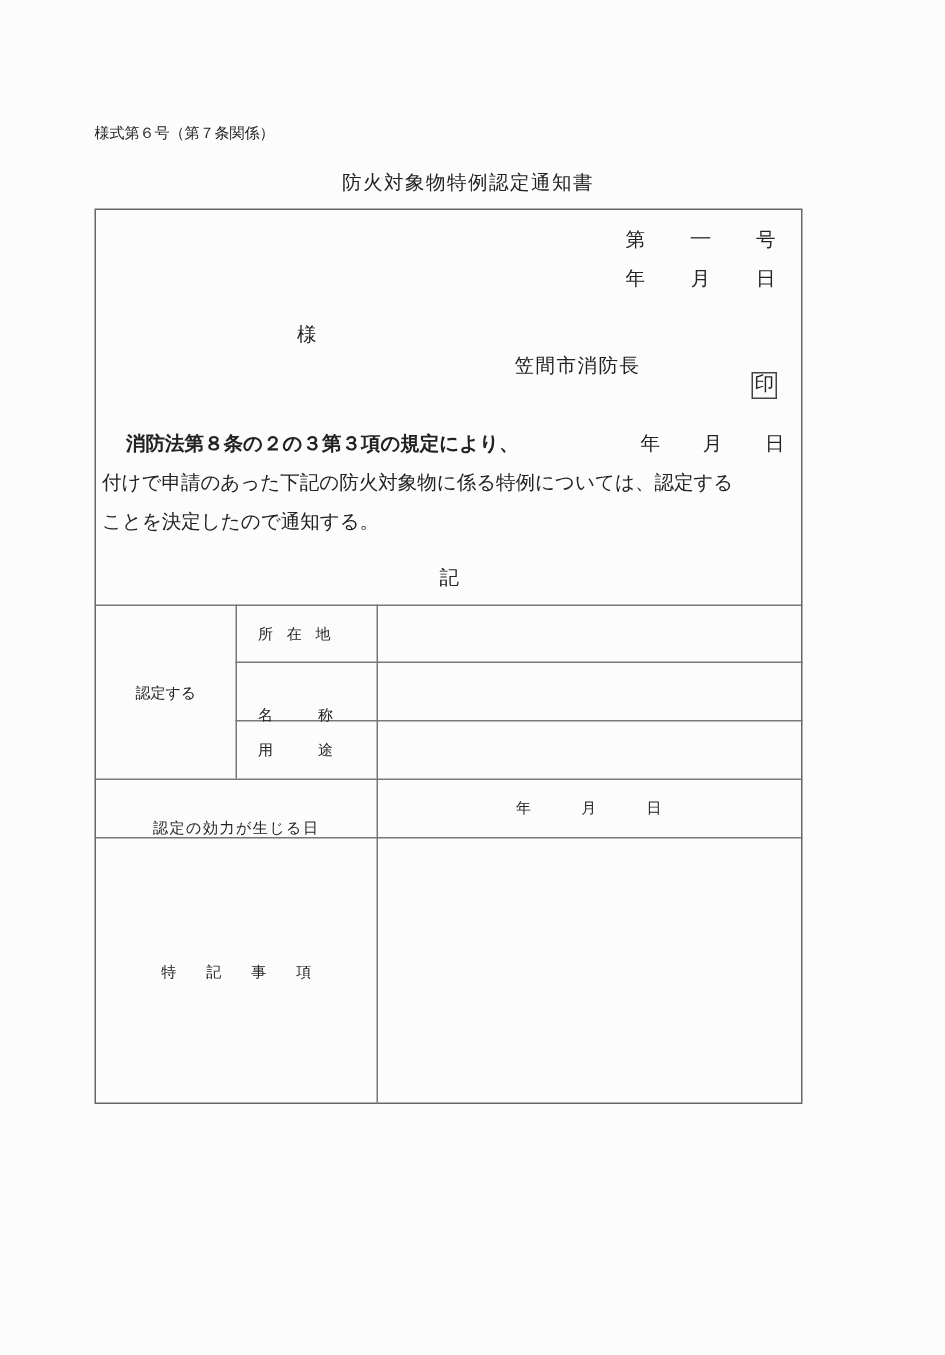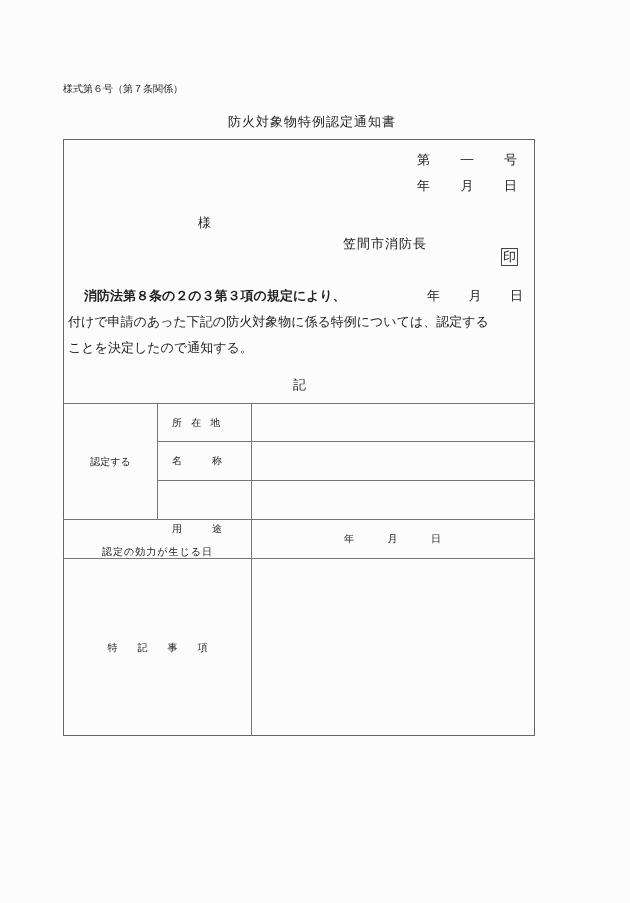--- a/index.html
+++ b/index.html
@@ -68,26 +68,26 @@
 
 <div class="cell" style="left:64px; top:404px; width:93px; height:115px; justify-content:center;">
   <span>認定する</span>
 </div>
 
 <div class="cell" style="left:172px; top:404px; width:66px; height:37px;">
   <span style="letter-spacing:3px;">所 在 地</span>
 </div>
 <div class="cell" style="left:252px; top:404px; width:283px; height:37px;"></div>
 
-<div class="cell" style="left:172px; top:442px; width:66px; height:38px;">
+<div class="cell" style="left:172px; top:458px; width:66px; height:38px;">
   <span>名　　　称</span>
 </div>
 <div class="cell" style="left:252px; top:442px; width:283px; height:38px;"></div>
 
-<div class="cell" style="left:172px; top:510px; width:66px; height:38px;">
+<div class="cell" style="left:172px; top:481px; width:66px; height:38px;">
   <span>用　　　途</span>
 </div>
 <div class="cell" style="left:252px; top:481px; width:283px; height:38px;"></div>
 
 <div class="cell" style="left:64px; top:520px; width:187px; height:38px; justify-content:center;">
   <span style="letter-spacing:1px;margin-top:25px;">認定の効力が生じる日</span>
 </div>
 <div class="cell spread" style="left:344px; top:520px; width:97px; height:38px;">
   <span>年</span>
   <span>月</span>

